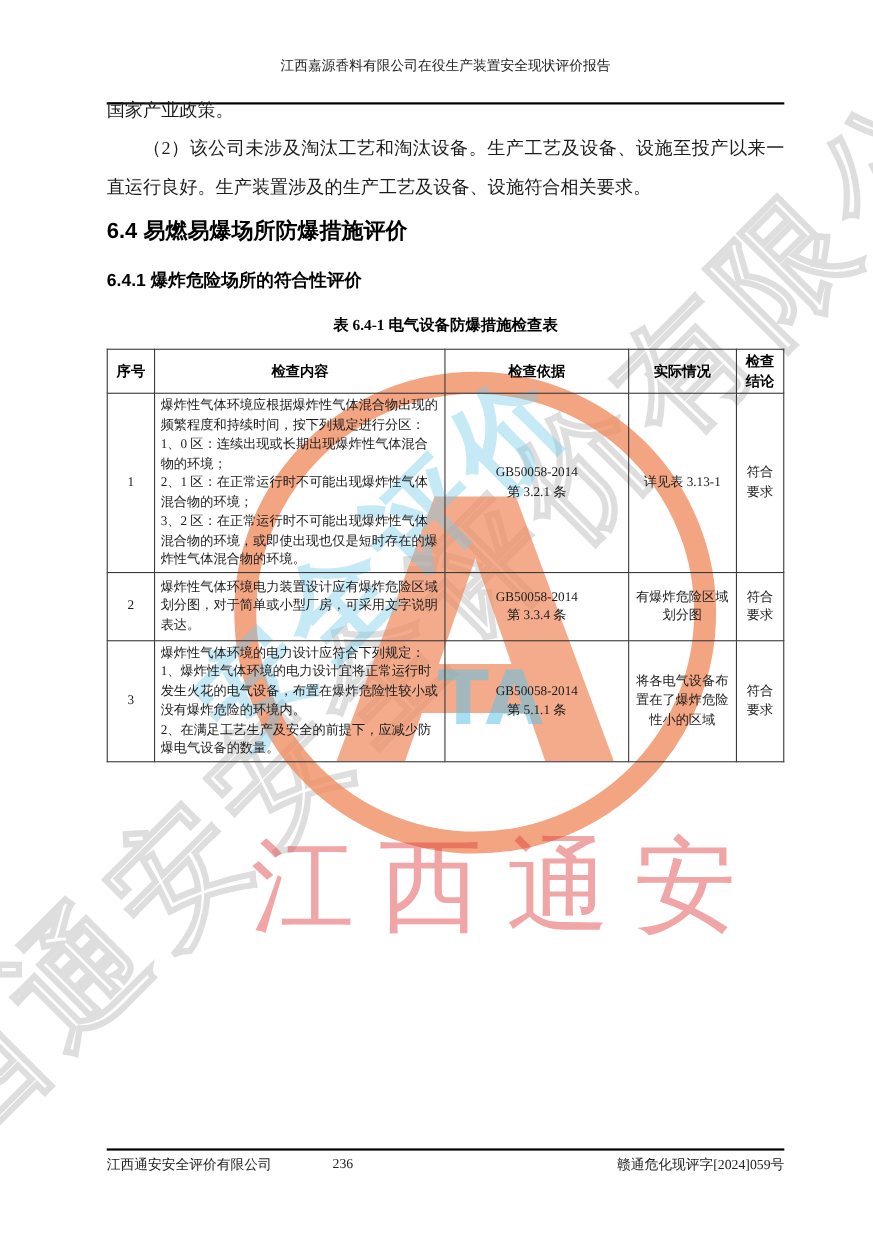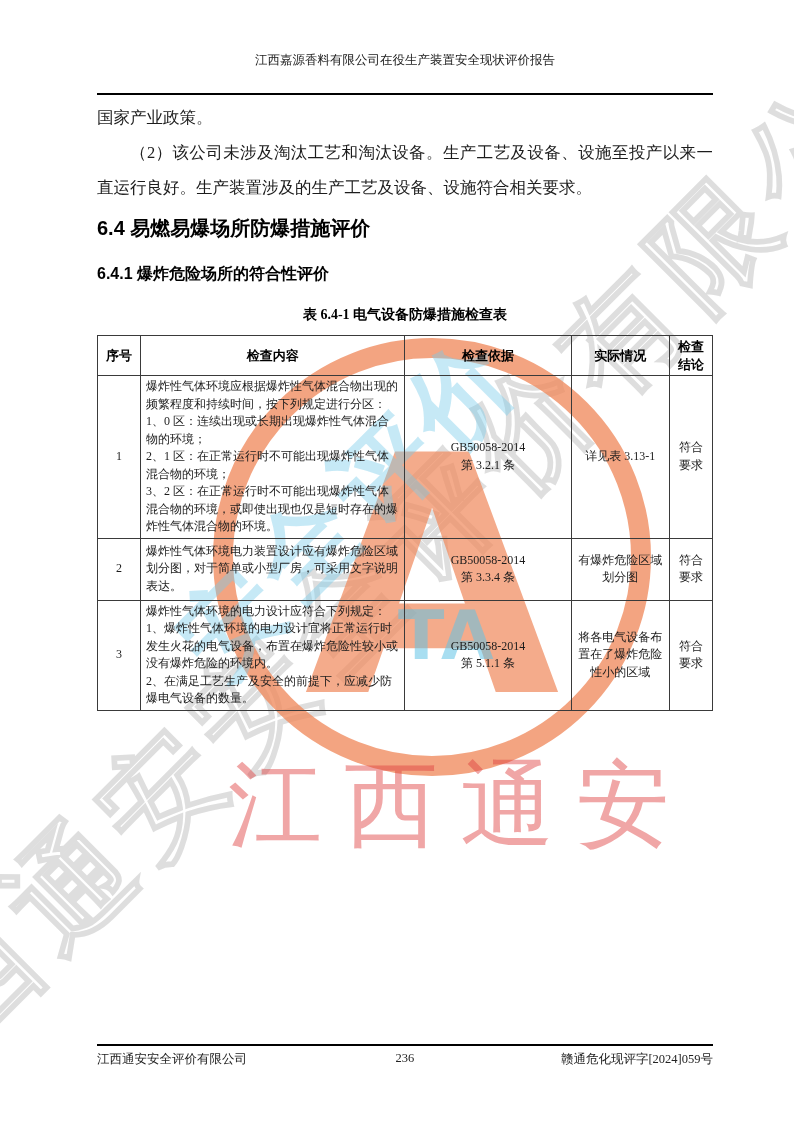--- a/index.html
+++ b/index.html
@@ -55,24 +55,24 @@
     position:absolute;left:97px;right:81px;top:52px;z-index:1;
     text-align:center;font-size:12.5px;color:#222;
     border-bottom:2.5px solid #000;padding-bottom:24px;
   }
   .report-footer{
     position:absolute;left:97px;right:81px;top:1044px;z-index:1;
     border-top:2px solid #000;padding-top:5px;
     display:flex;font-size:12.5px;color:#222;
   }
   .report-footer>div{flex:1;}
-  .footer-center{text-align:center;}
+  .footer-center{text-align:left;}
   .footer-right{text-align:right;}
   
-  .content{position:absolute;left:97px;right:81px;top:100px;z-index:1;}
+  .content{position:absolute;left:97px;right:81px;top:82px;z-index:1;}
   .body-text{
     margin:0;font-size:16.5px;line-height:35px;
     text-align:justify;word-break:break-all;text-indent:2em;
   }
   .no-indent{text-indent:0;}
   .heading-1{
     margin:0;font-family:"Liberation Sans","DejaVu Sans",sans-serif;
     font-size:20px;font-weight:bold;line-height:46px;color:#000;
   }
   .heading-2{

